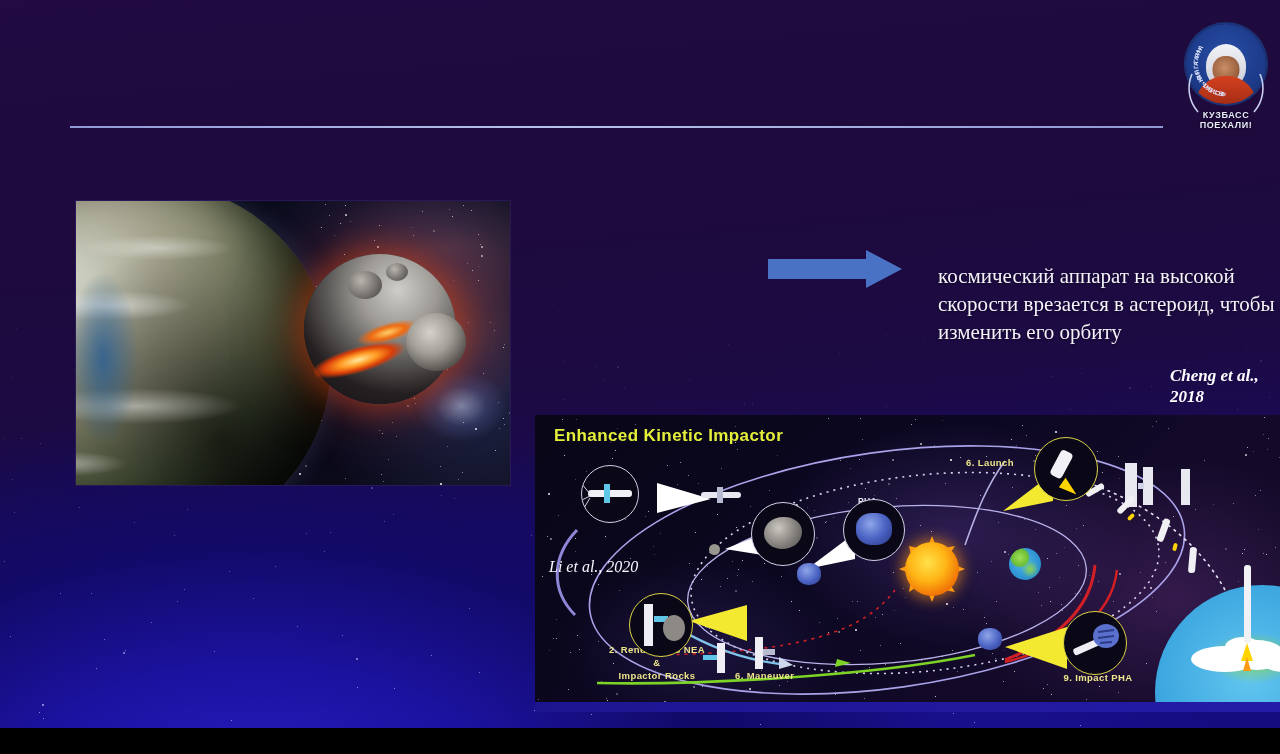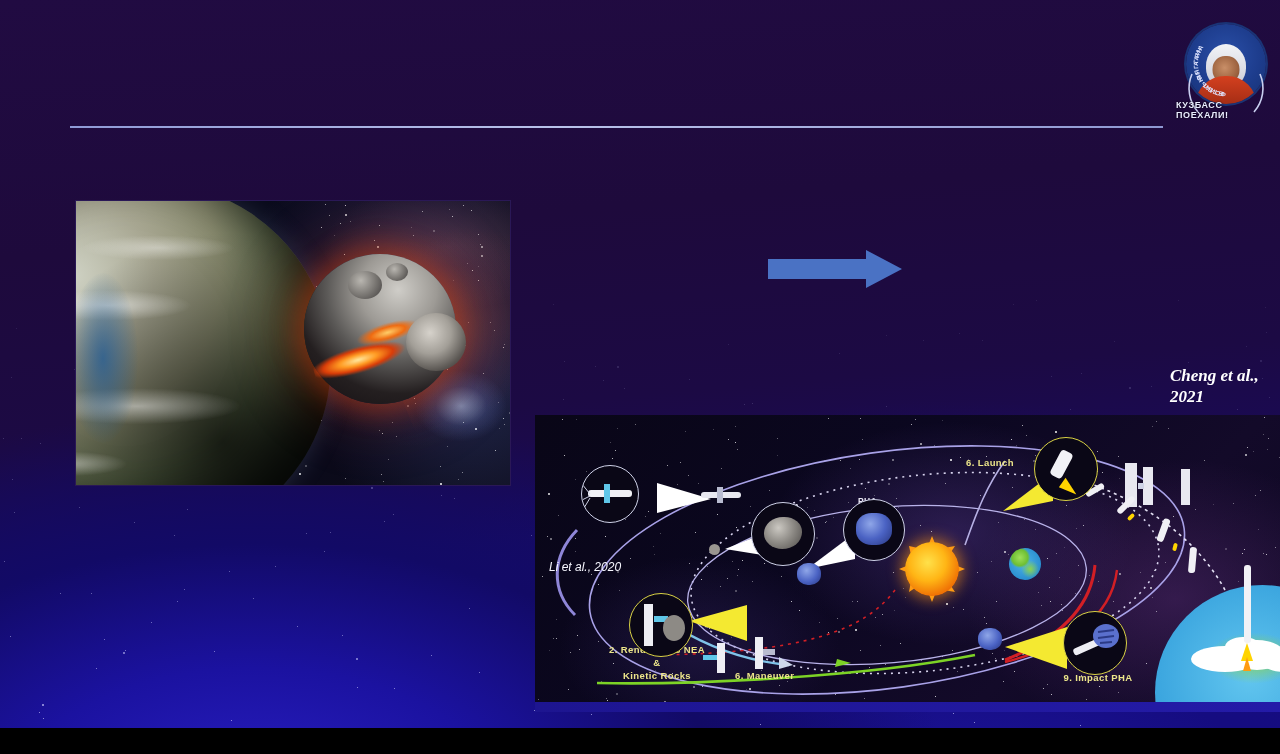--- a/index.html
+++ b/index.html
@@ -50,21 +50,21 @@
   }
   .logo-ring-txt{
     position:absolute;left:10px;top:2px;width:80px;height:80px;
   }
   .ring-char{
     position:absolute;left:50%;top:50%;font-size:6.2px;font-weight:bold;
     color:#dfe4ff;font-family:"Liberation Sans",sans-serif;
     transform-origin:0 0;white-space:pre;
   }
   .logo-bottom{
-    position:absolute;left:0;top:78px;width:100px;
+    position:absolute;left:0;top:88px;width:100px;text-align:center;
     font-family:"Liberation Sans",sans-serif;font-weight:bold;color:#e9ecff;
     letter-spacing:.6px;line-height:10px;
   }
   .logo-bottom div{font-size:9px;text-shadow:0 0 2px #000;}
 
   
   #title{
     position:absolute;left:70px;top:58px;
     font-size:34px;color:#ffffff;letter-spacing:.2px;
     font-family:"Liberation Sans",sans-serif;font-weight:400;
@@ -184,21 +184,21 @@
       linear-gradient(135deg,#090617 0%,#0b0720 40%,#130a29 70%,#0d0722 100%);
   }
   .fs{position:absolute;border-radius:50%;background:#fff;}
   #fig-title{
     position:absolute;left:19px;top:11px;
     font-family:"Liberation Sans",sans-serif;font-weight:bold;font-size:17px;
     color:#e4ef3a;letter-spacing:.4px;z-index:5;
   }
   #fig-cite{
     position:absolute;left:14px;top:140px;
-    font-family:Liberation Sans, sans-serif;font-style:italic;font-size:12px;line-height:24px;
+    font-family:Liberation Serif, serif;font-style:italic;font-size:16px;line-height:24px;
     color:#f7f7ff;z-index:5;
   }
   .fig-lbl{
     position:absolute;font-family:"Liberation Sans",sans-serif;font-weight:bold;
     font-size:9.5px;color:#ece58a;letter-spacing:.4px;z-index:6;text-align:center;
   }
   .fig-lbl-w{
     position:absolute;font-family:"Liberation Sans",sans-serif;font-weight:bold;
     font-size:8.5px;color:#eceaf6;letter-spacing:.4px;z-index:6;
   }
@@ -625,21 +625,22 @@
     <div class="ph-ast-crater" style="left:272px;top:70px;width:34px;height:28px;"></div>
     <div class="ph-ast-crater" style="left:310px;top:62px;width:22px;height:18px;"></div>
     <div class="ph-ast-fire"></div>
     <div class="ph-moonlet"></div>
   </div>
 
   <svg id="arrow" viewBox="0 0 134 38">
     <polygon points="0,9 98,9 98,0 134,19 98,38 98,29 0,29" fill="#4a72c4"></polygon>
   </svg>
 
-  <div id="cite-cheng">Cheng et al., 2021</div>
+  <div id="desc">космический аппарат на высокой скорости врезается в астероид, чтобы изменить его орбиту</div>
+  <div id="cite-cheng">Cheng et al., 2018</div>
 
   <div id="fig">
     <div class="fig-sky"></div>
     <div id="fig-stars">
         <div class="fs" style="left: 117.8px; top: 131.4px; width: 1px; height: 1px; opacity: 0.33;"></div>
         <div class="fs" style="left: 369.9px; top: 181.5px; width: 1px; height: 1px; opacity: 0.33;"></div>
         <div class="fs" style="left: 614.8px; top: 172.4px; width: 2px; height: 2px; opacity: 0.83;"></div>
         <div class="fs" style="left: 739.7px; top: 132.1px; width: 1px; height: 1px; opacity: 0.65;"></div>
         <div class="fs" style="left: 172.1px; top: 151.1px; width: 1px; height: 1px; opacity: 0.56;"></div>
         <div class="fs" style="left: 349.5px; top: 249.4px; width: 1px; height: 1px; opacity: 0.71;"></div>
@@ -932,20 +933,21 @@
         <div class="fs" style="left: 33.1px; top: 273.5px; width: 1px; height: 1px; opacity: 0.81;"></div>
         <div class="fs" style="left: 583px; top: 277.4px; width: 1px; height: 1px; opacity: 0.55;"></div>
         <div class="fs" style="left: 407.4px; top: 4.5px; width: 1px; height: 1px; opacity: 0.25;"></div>
         <div class="fs" style="left: 66px; top: 265.8px; width: 1px; height: 1px; opacity: 0.4;"></div>
         <div class="fs" style="left: 386px; top: 244.9px; width: 1px; height: 1px; opacity: 0.58;"></div>
         <div class="fs" style="left: 305.3px; top: 45px; width: 1px; height: 1px; opacity: 0.82;"></div>
         <div class="fs" style="left: 29px; top: 40.1px; width: 1px; height: 1px; opacity: 0.95;"></div>
         <div class="fs" style="left: 542.9px; top: 150.3px; width: 1px; height: 1px; opacity: 0.61;"></div>
       </div>
 
+    <div id="fig-title">Enhanced Kinetic Impactor</div>
     <div id="fig-cite">Li et al., 2020</div>
 
     <svg style="position:absolute;left:0;top:0;width:745px;height:297px;z-index:4;" viewBox="0 0 745 297">
 
       <ellipse cx="352" cy="155" rx="300" ry="118" fill="none" stroke="#a9a2e8" stroke-width="1.6" transform="rotate(-8 352 155)"></ellipse>
 
       <ellipse cx="390" cy="158" rx="235" ry="98" fill="none" stroke="#d8d4ee" stroke-width="1.6" stroke-dasharray="2 5" transform="rotate(-6 390 158)"></ellipse>
 
       <ellipse cx="352" cy="170" rx="200" ry="78" fill="none" stroke="#b9b3ea" stroke-width="1.3" transform="rotate(-5 352 170)"></ellipse>
 
@@ -1068,21 +1070,21 @@
     </svg>
     <div class="callout co-yellow" style="left:499px;top:22px;width:62px;height:62px;">
       <svg viewBox="0 0 62 62" style="width:62px;height:62px;">
         <rect x="20" y="12" width="13" height="28" rx="4" fill="#f2f2f6" transform="rotate(28 26 26)"></rect>
         <polygon points="30,40 42,56 24,50" fill="#ffd400" transform="rotate(4 33 48)"></polygon>
       </svg>
     </div>
 
     <div class="fig-lbl" style="left:52px;top:229px;width:140px;">2. Rendezvous NEA</div>
     <div class="fig-lbl" style="left:52px;top:242px;width:140px;">&amp;</div>
-    <div class="fig-lbl" style="left:52px;top:255px;width:140px;">Kinetic Rocks</div>
+    <div class="fig-lbl" style="left:52px;top:255px;width:140px;">Impactor Rocks</div>
     <div class="callout co-yellow" style="left:94px;top:178px;width:62px;height:62px;">
       <svg viewBox="0 0 62 62" style="width:62px;height:62px;">
         <rect x="14" y="10" width="9" height="42" fill="#eeeef4"></rect>
         <rect x="24" y="22" width="14" height="6" fill="#5fc6e8"></rect>
         <ellipse cx="44" cy="34" rx="11" ry="13" fill="#8d8a85"></ellipse>
       </svg>
     </div>
     <svg class="cone" style="left:148px;top:186px;width:70px;height:46px;" viewBox="0 0 70 46">
       <polygon points="6,20 64,4 64,40" fill="#f4e931"></polygon>
     </svg>

